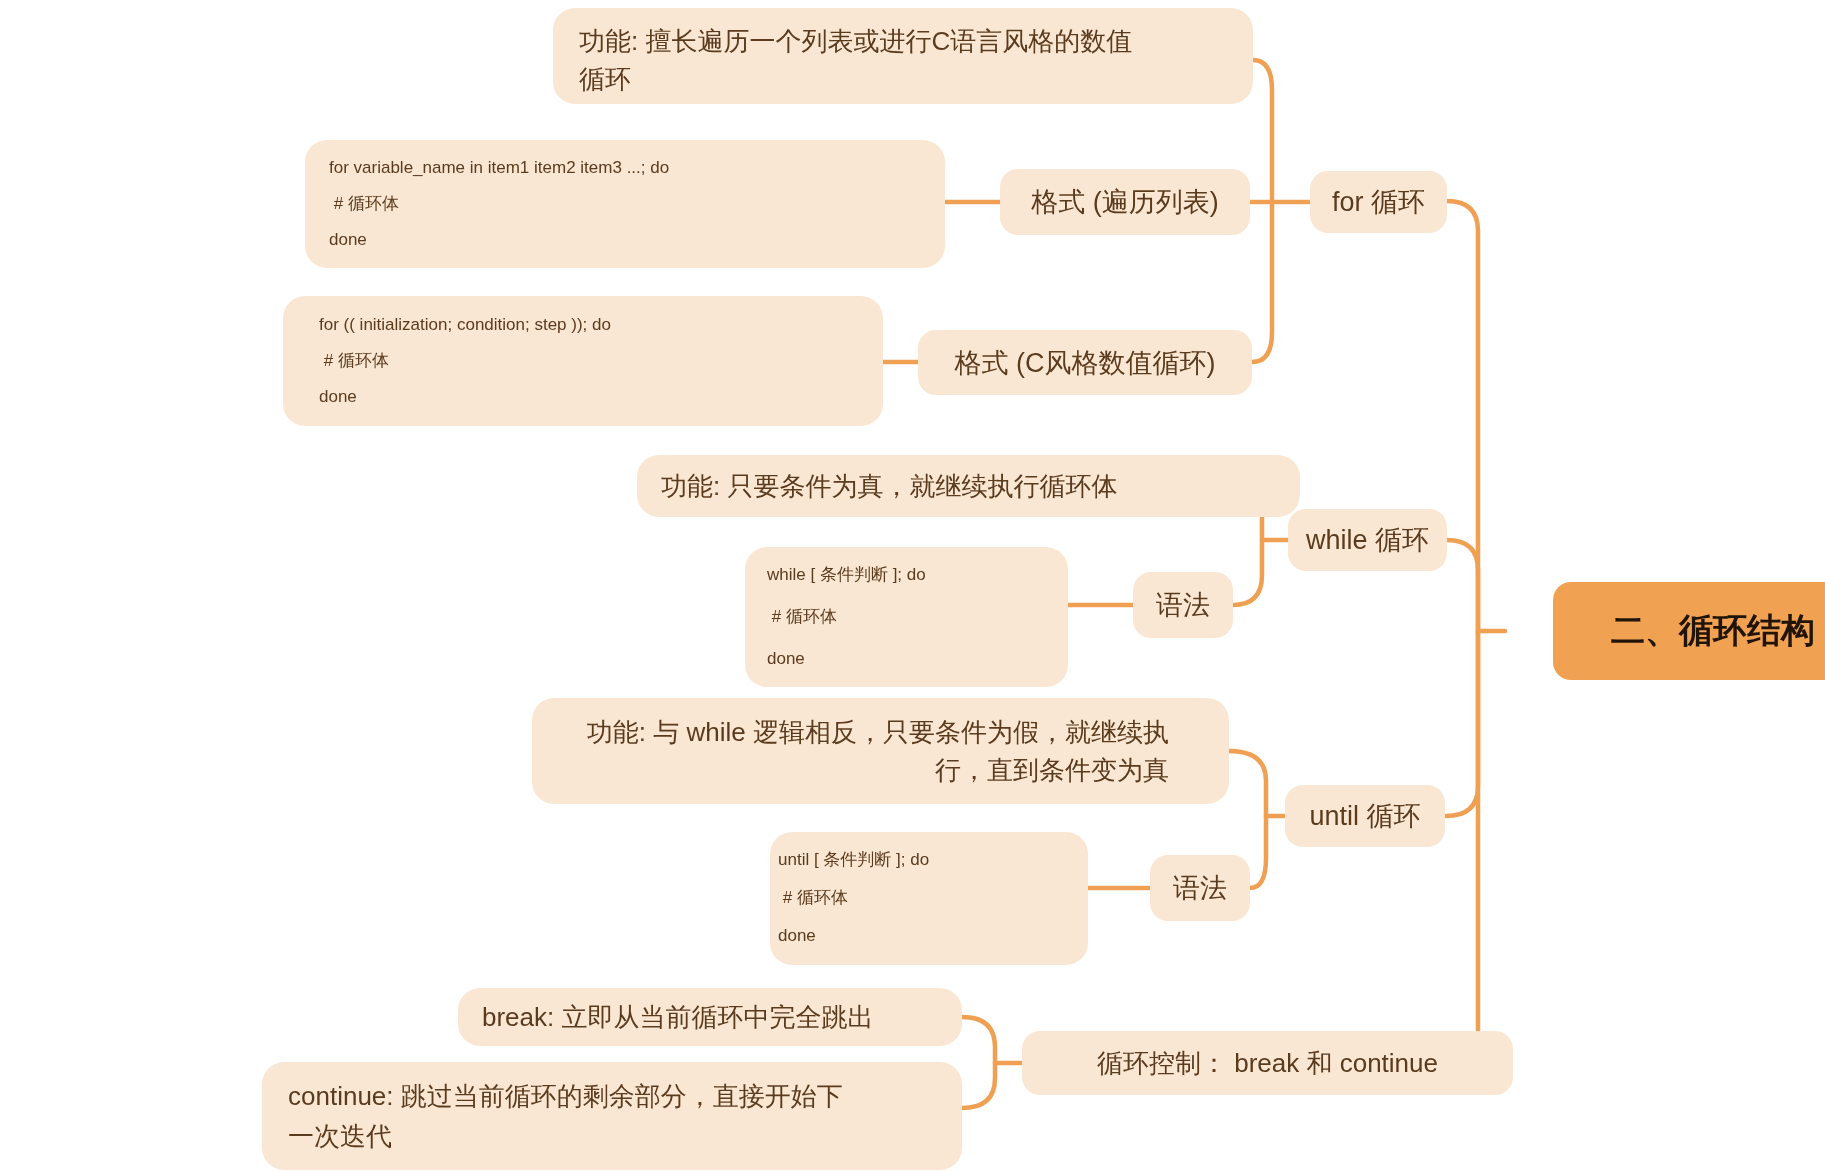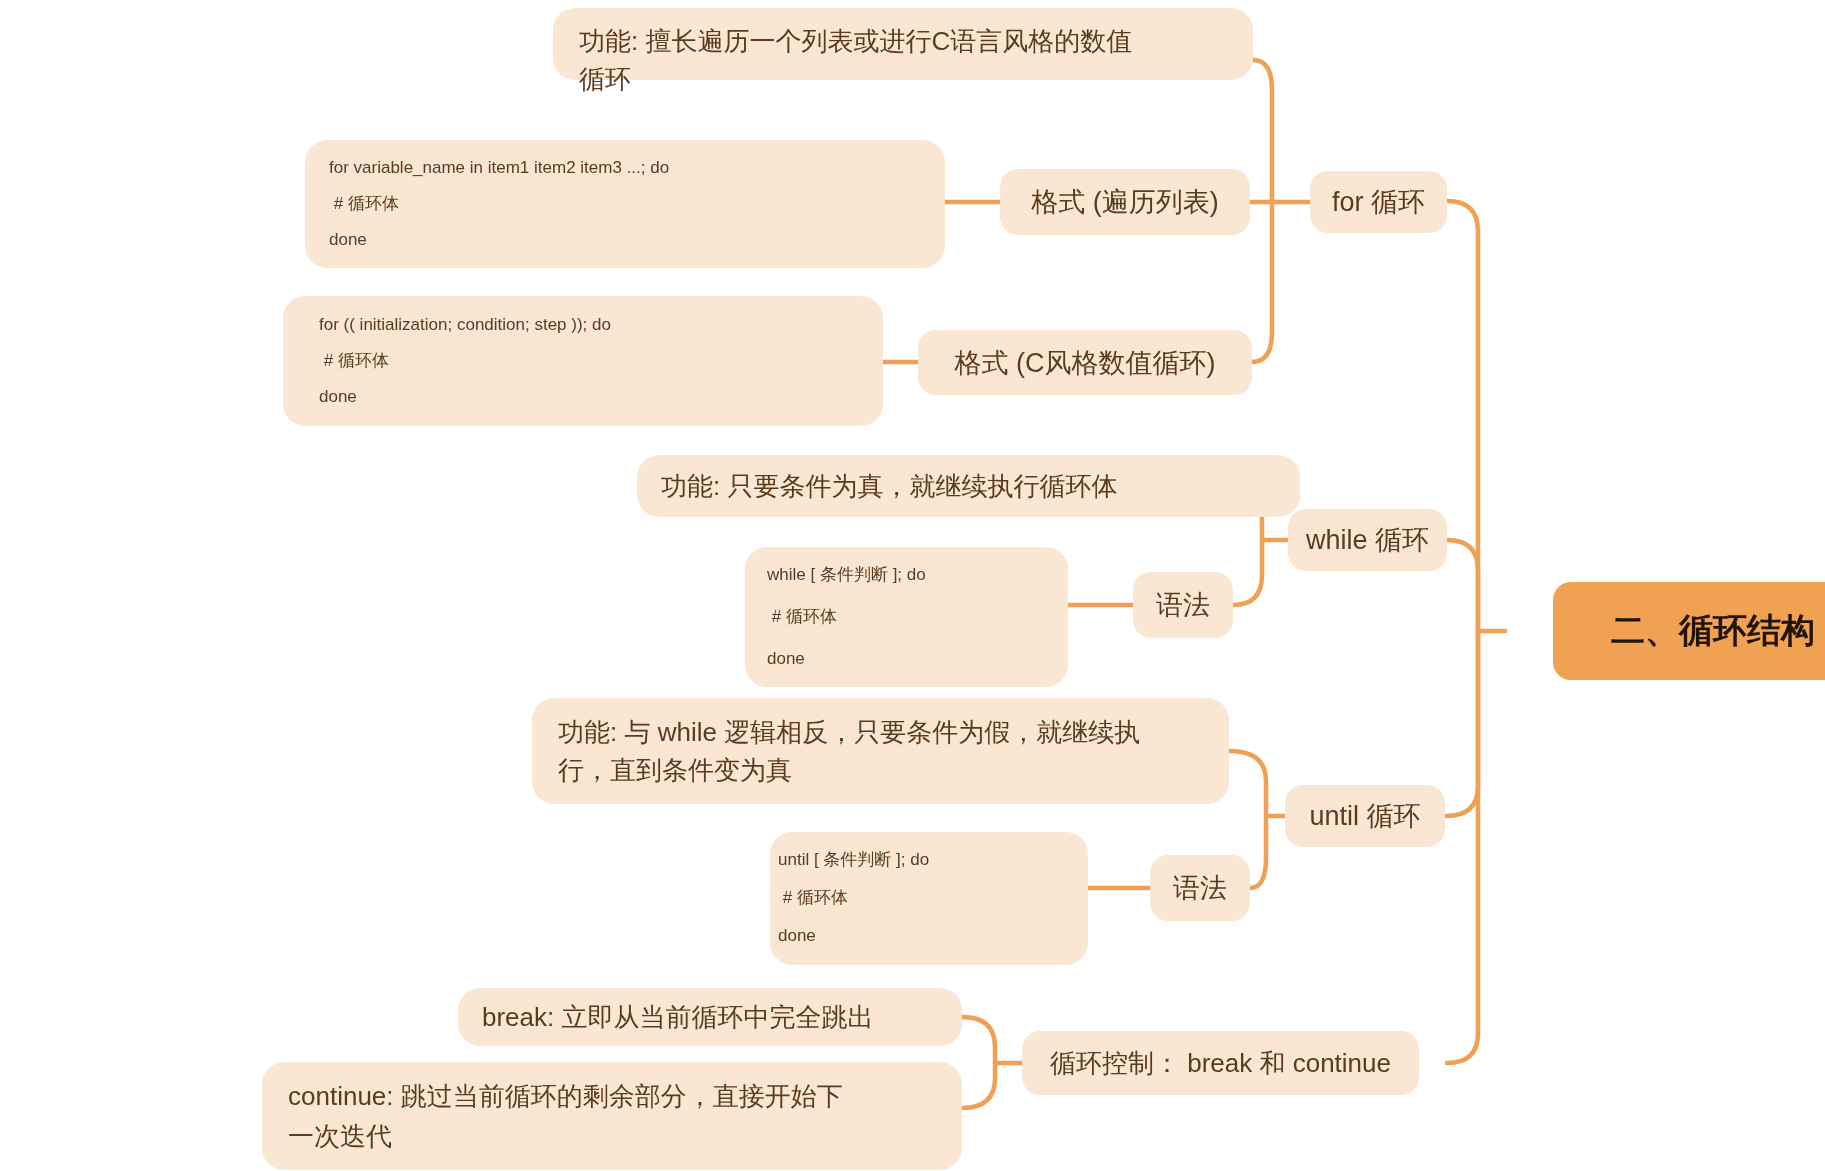--- a/index.html
+++ b/index.html
@@ -51,21 +51,21 @@
     <path d="M 1266 816 L 1285 816"></path>
     <path d="M 1088 888 L 1150 888"></path>
 
     <path d="M 962 1017 Q 995 1017 995 1047 L 995 1063"></path>
     <path d="M 962 1108 Q 995 1108 995 1078 L 995 1063"></path>
     <path d="M 995 1063 L 1022 1063"></path>
   </svg>
 
   <div class="root-node" style="left:1505px;top:582px;width:320px;height:98px;margin-left:48px;">二、循环结构</div>
 
-  <div class="box desc" style="left:553px;top:8px;width:700px;height:72px;padding:14px 100px 14px 26px;">功能: 擅长遍历一个列表或进行C语言风格的数值循环</div>
+  <div class="box desc" style="left:553px;top:8px;width:700px;height:96px;padding:14px 100px 14px 26px;">功能: 擅长遍历一个列表或进行C语言风格的数值循环</div>
 
   <div class="box code" style="left:305px;top:140px;width:640px;height:128px;padding:10px 24px;line-height:36px;">
     <div class="code-line">for variable_name in item1 item2 item3 ...; do</div>
     <div class="code-line"> # 循环体</div>
     <div class="code-line">done</div>
   </div>
 
   <div class="box label-node" style="left:1000px;top:169px;width:250px;height:66px;">格式 (遍历列表)</div>
 
   <div class="box code" style="left:283px;top:296px;width:600px;height:130px;padding:11px 36px;line-height:36px;">
@@ -83,31 +83,31 @@
   <div class="box code" style="left:745px;top:547px;width:323px;height:140px;padding:7px 22px;line-height:42px;">
     <div class="code-line">while [ 条件判断 ]; do</div>
     <div class="code-line"> # 循环体</div>
     <div class="code-line">done</div>
   </div>
 
   <div class="box label-node" style="left:1133px;top:572px;width:100px;height:66px;">语法</div>
 
   <div class="box label-node" style="left:1288px;top:509px;width:159px;height:62px;">while 循环</div>
 
-  <div class="box desc" style="left:532px;top:698px;width:697px;height:106px;padding:15px 60px 15px 26px;">功能: 与 while 逻辑相反，只要条件为假，就继续执行，直到条件变为真</div>
+  <div class="box desc" style="left:532px;top:698px;width:697px;height:106px;padding:15px 60px 15px 26px;text-align:right;">功能: 与 while 逻辑相反，只要条件为假，就继续执行，直到条件变为真</div>
 
   <div class="box code" style="left:770px;top:832px;width:318px;height:133px;padding:9px 8px;line-height:38px;">
     <div class="code-line">until [ 条件判断 ]; do</div>
     <div class="code-line"> # 循环体</div>
     <div class="code-line">done</div>
   </div>
 
   <div class="box label-node" style="left:1150px;top:855px;width:100px;height:66px;">语法</div>
 
   <div class="box label-node" style="left:1285px;top:785px;width:160px;height:62px;">until 循环</div>
 
   <div class="box desc" style="left:458px;top:988px;width:504px;height:58px;padding:12px 24px;line-height:34px;">break: 立即从当前循环中完全跳出</div>
 
   <div class="box desc" style="left:262px;top:1062px;width:700px;height:108px;padding:14px 110px 14px 26px;line-height:40px;">continue: 跳过当前循环的剩余部分，直接开始下一次迭代</div>
 
-  <div class="box label-node" style="left:1022px;top:1031px;width:397px;height:64px;font-size:26px;">循环控制： break 和 continue</div>
+  <div class="box label-node" style="left:1022px;top:1031px;width:491px;height:64px;font-size:26px;">循环控制： break 和 continue</div>
 
 </div>
 
 </body></html>

